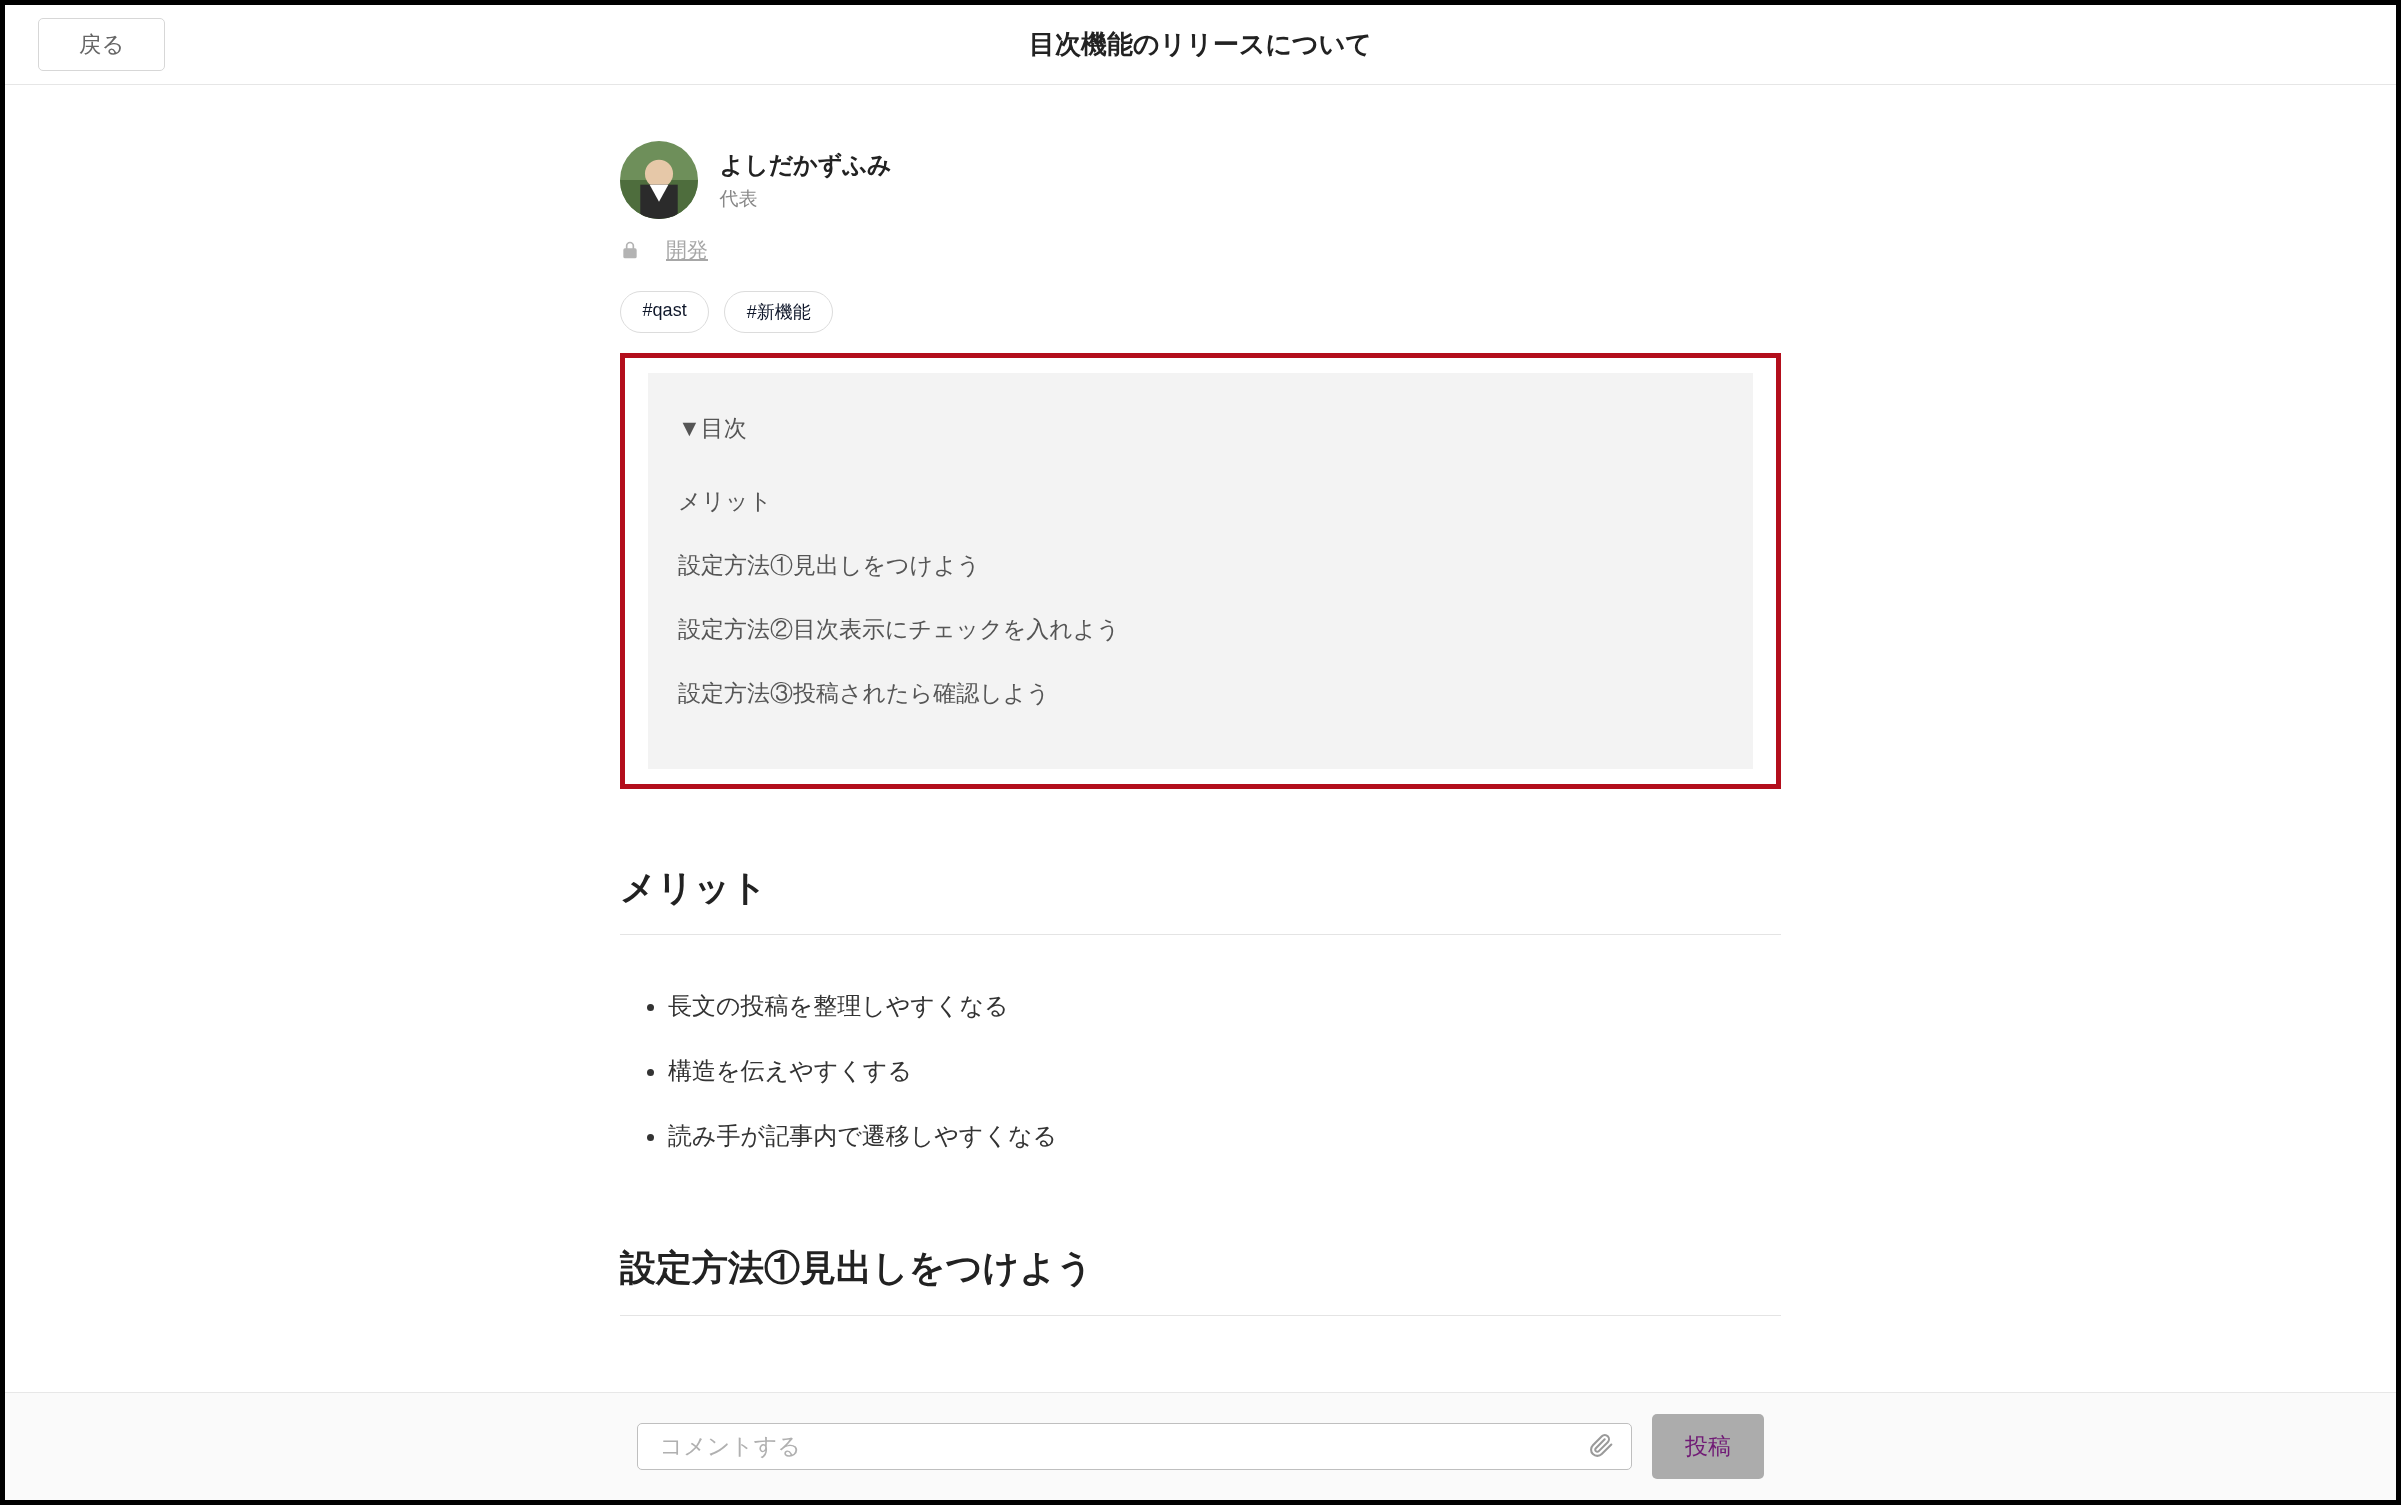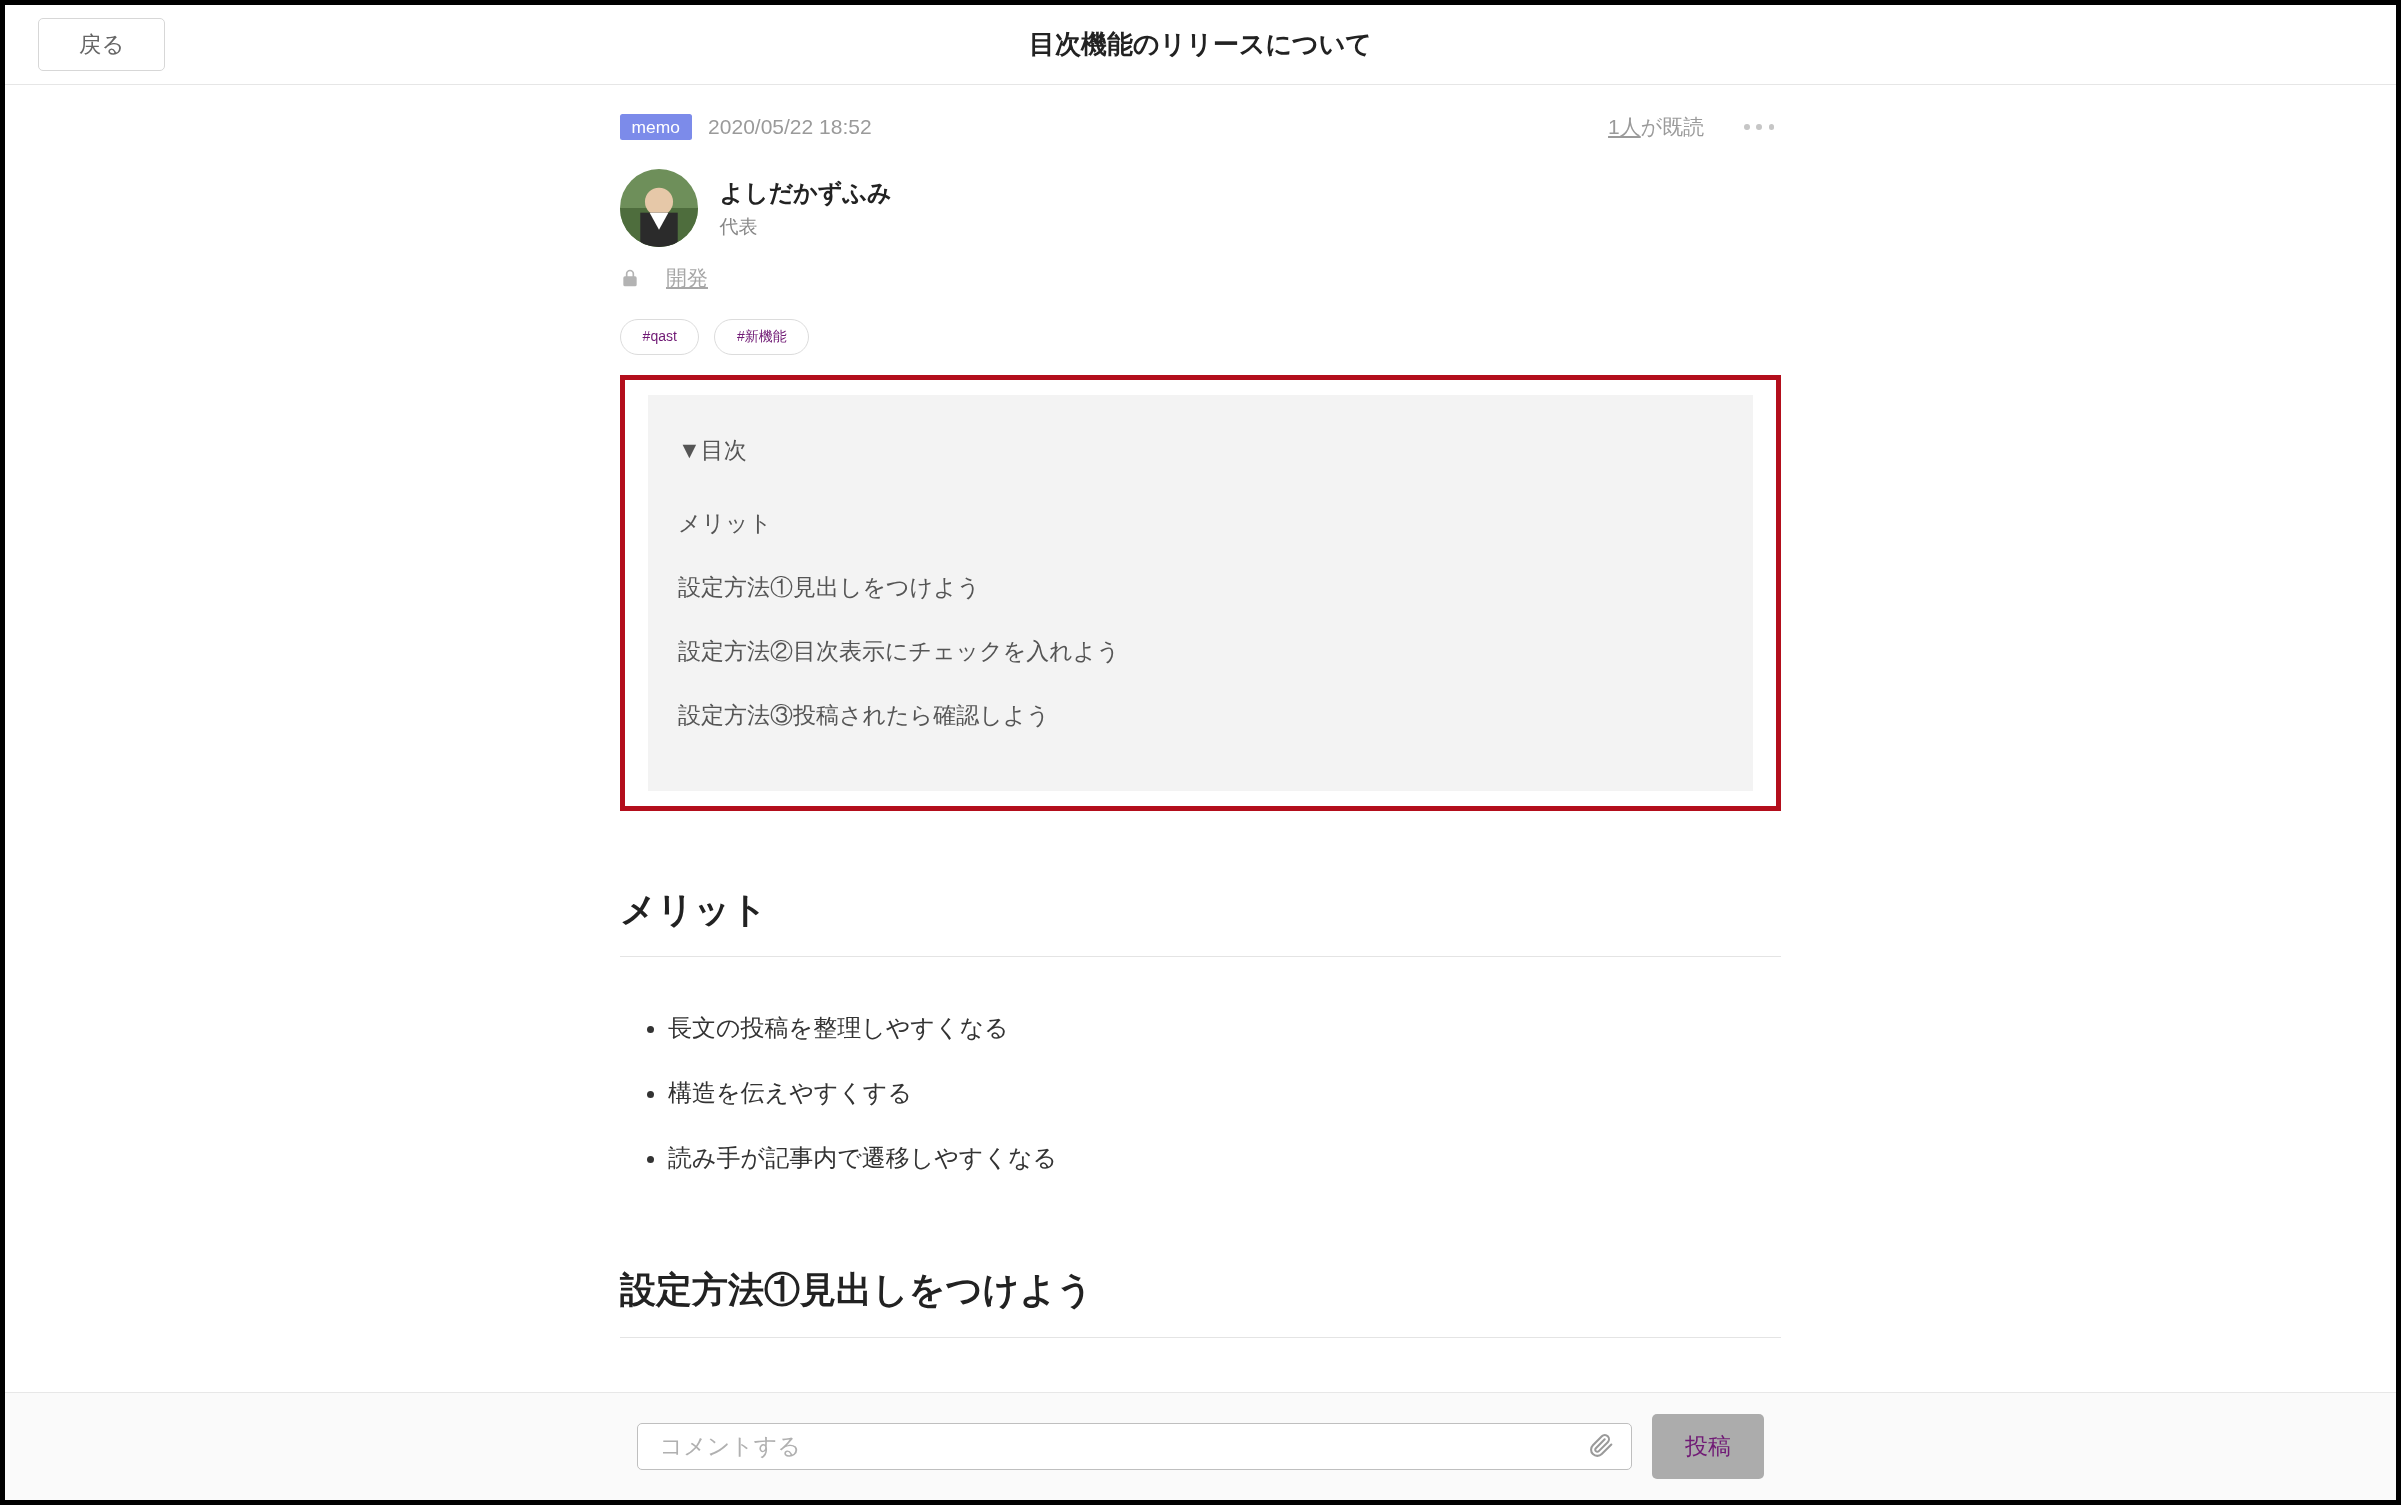--- a/index.html
+++ b/index.html
@@ -105,22 +105,22 @@
 
 .tags-row {
   display: flex;
   gap: 15px;
   margin-top: 26.5px;
 }
 .tag-pill {
   border: 0.8px solid #dcdcdc;
   border-radius: 828px;
   padding: 8.3px 21.6px;
-  font-size: 14px;
-  color: #701a75;
+  font-size: 18px;
+  color: #0f172a;
   background: #fff;
   cursor: pointer;
 }
 
 .toc-wrap {
   border: 5px solid #b30e1c;
   margin-top: 20px;
   padding: 15px 23px;
 }
 .toc-inner {
@@ -207,36 +207,20 @@
 <div class="frame">
 
   <div class="topbar">
     <button class="back-btn">戻る</button>
     <div class="page-title">目次機能のリリースについて</div>
   </div>
 
   <div class="content-wrap">
     <div class="article">
 
-      <div class="meta-row">
-        <div class="meta-left">
-          <span class="memo-chip">memo</span>
-          <span class="timestamp">2020/05/22 18:52</span>
-        </div>
-        <div class="meta-right">
-          <span class="read-status">
-            <span class="under">1人</span><span>が既読</span>
-          </span>
-          <span class="more-dots">
-            <span></span>
-              <span></span>
-              <span></span>
-          </span>
-        </div>
-      </div>
 
       <div class="author-row">
         <div class="avatar">
           <svg viewBox="0 0 100 100">
             <rect width="100" height="100" fill="#6e8f5a"></rect>
             <rect x="0" y="50" width="100" height="50" fill="#4e6d3d"></rect>
             <circle cx="50" cy="42" r="18" fill="#e6c8a8"></circle>
             <rect x="26" y="56" width="48" height="44" fill="#2b2b2b"></rect>
             <path d="M38 56 L50 78 L62 56 Z" fill="#ffffff"></path>
           </svg>

